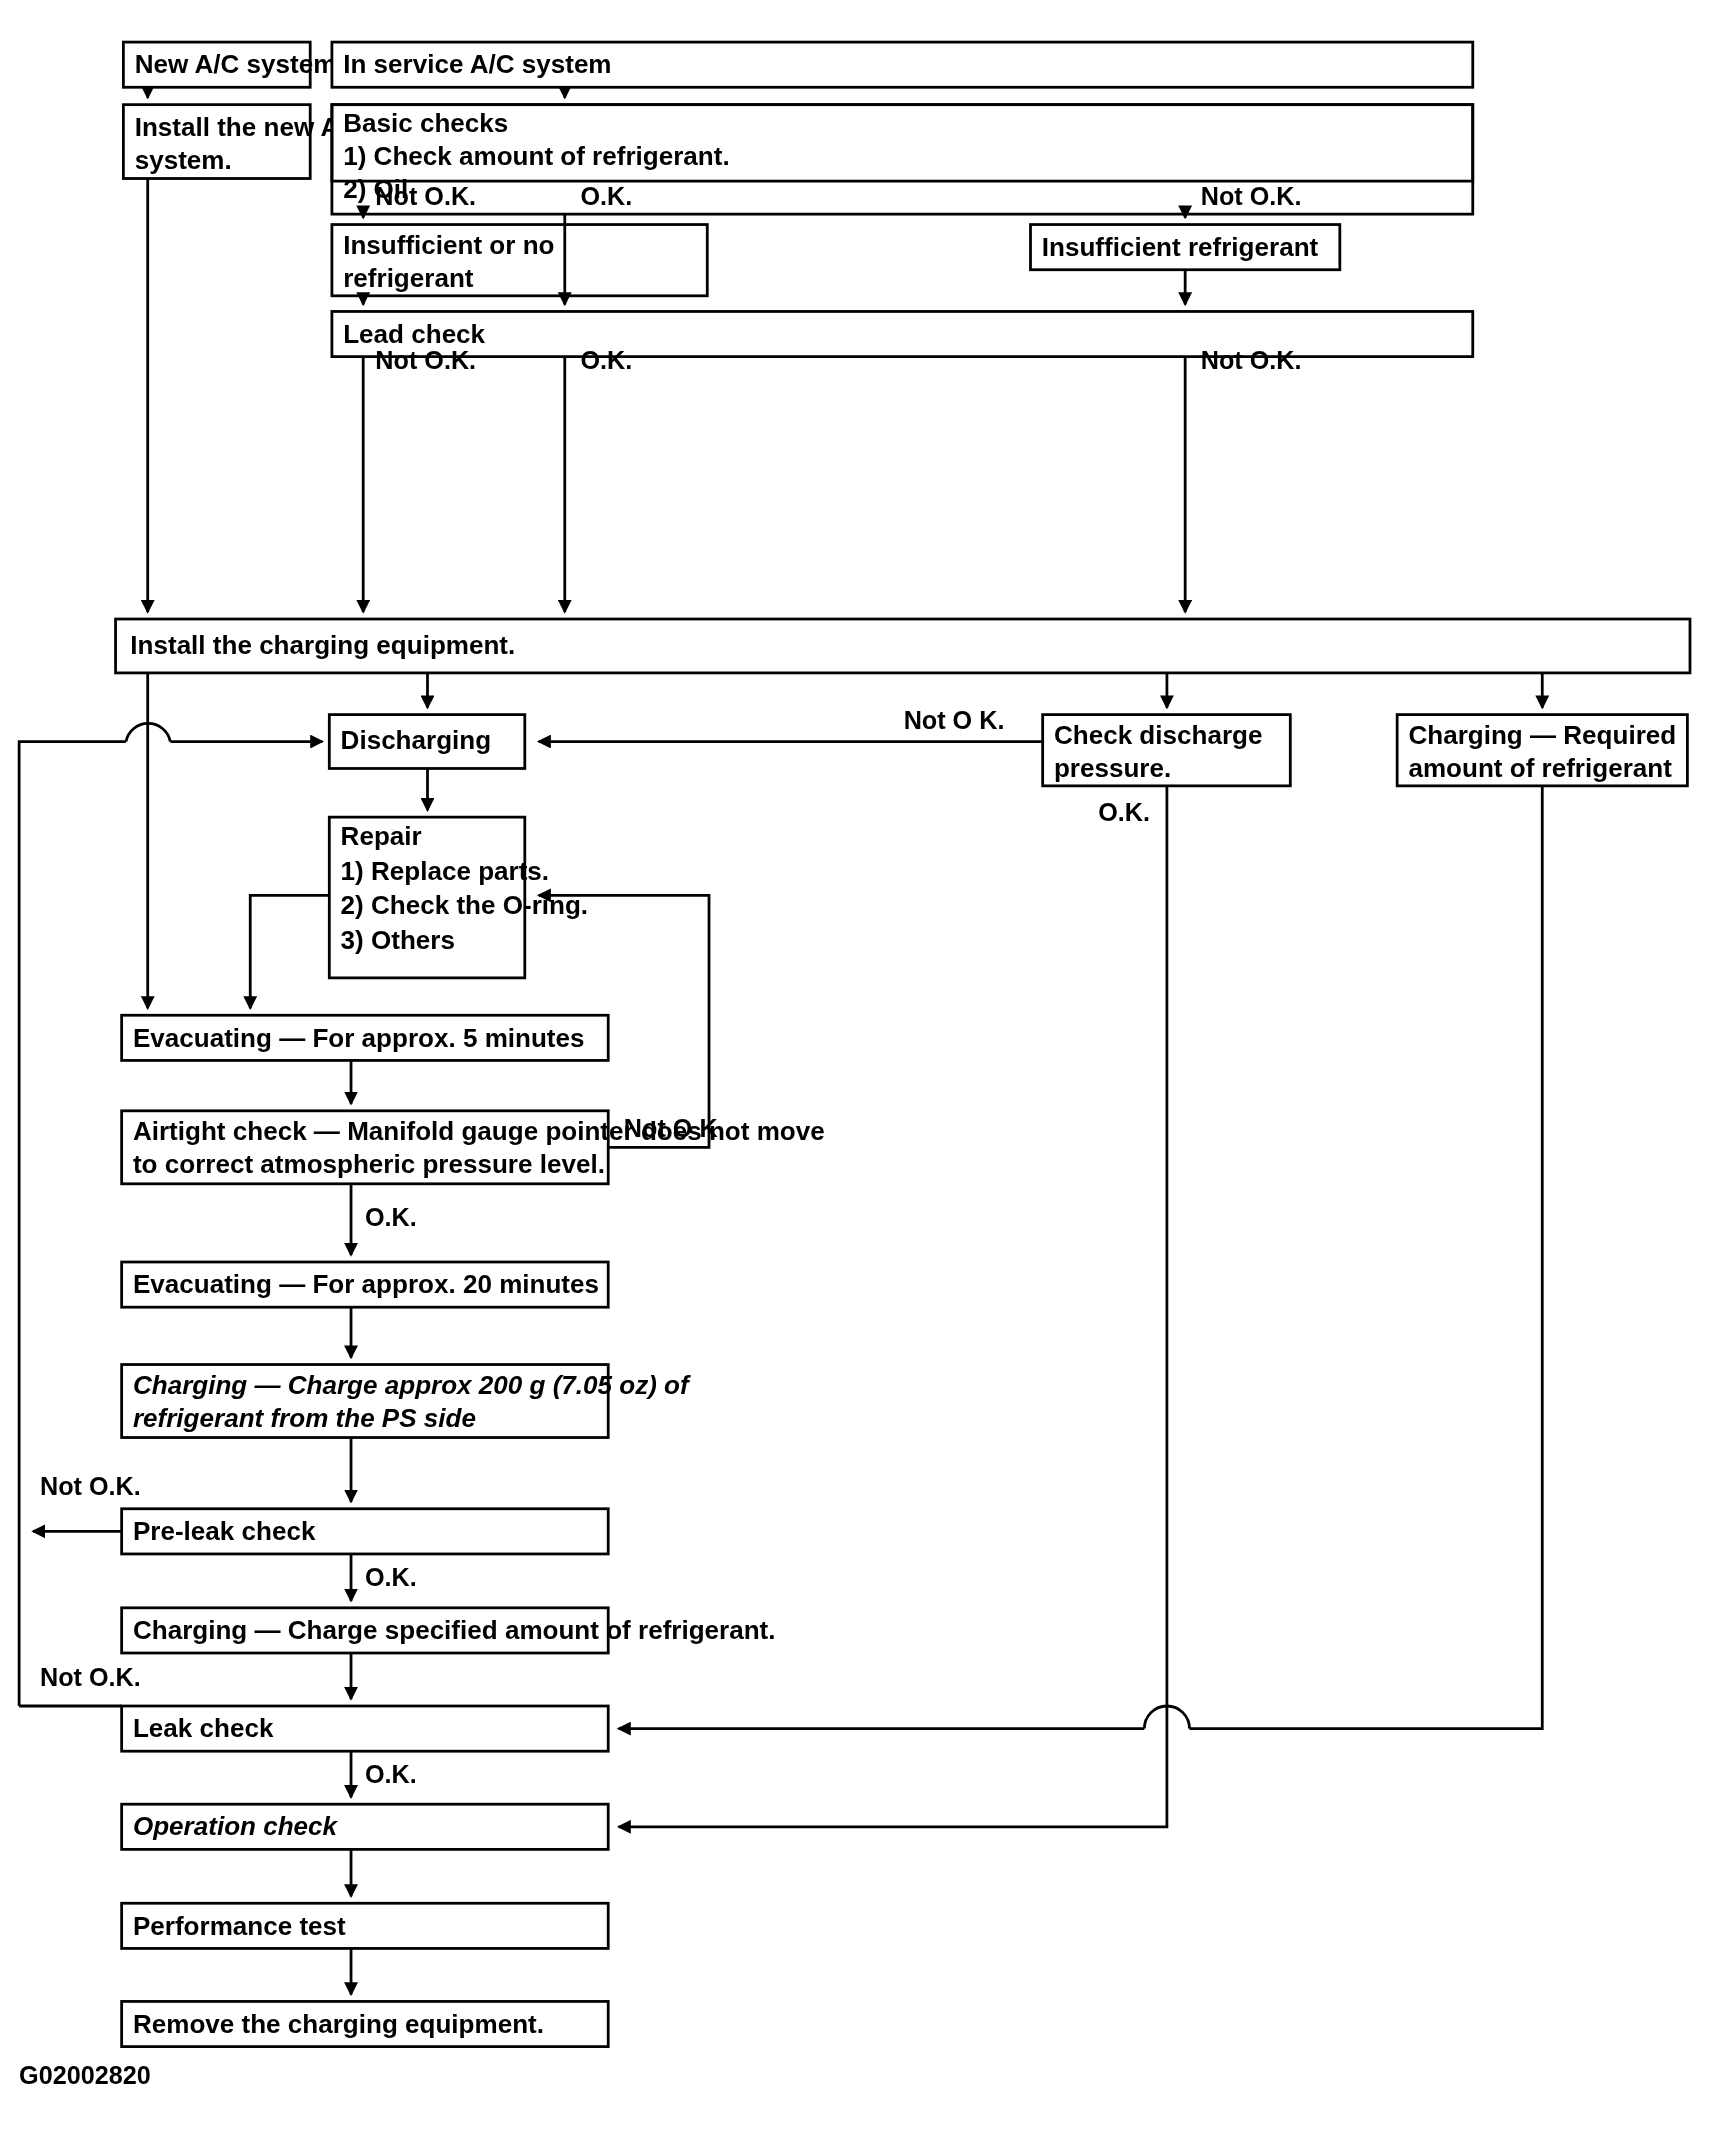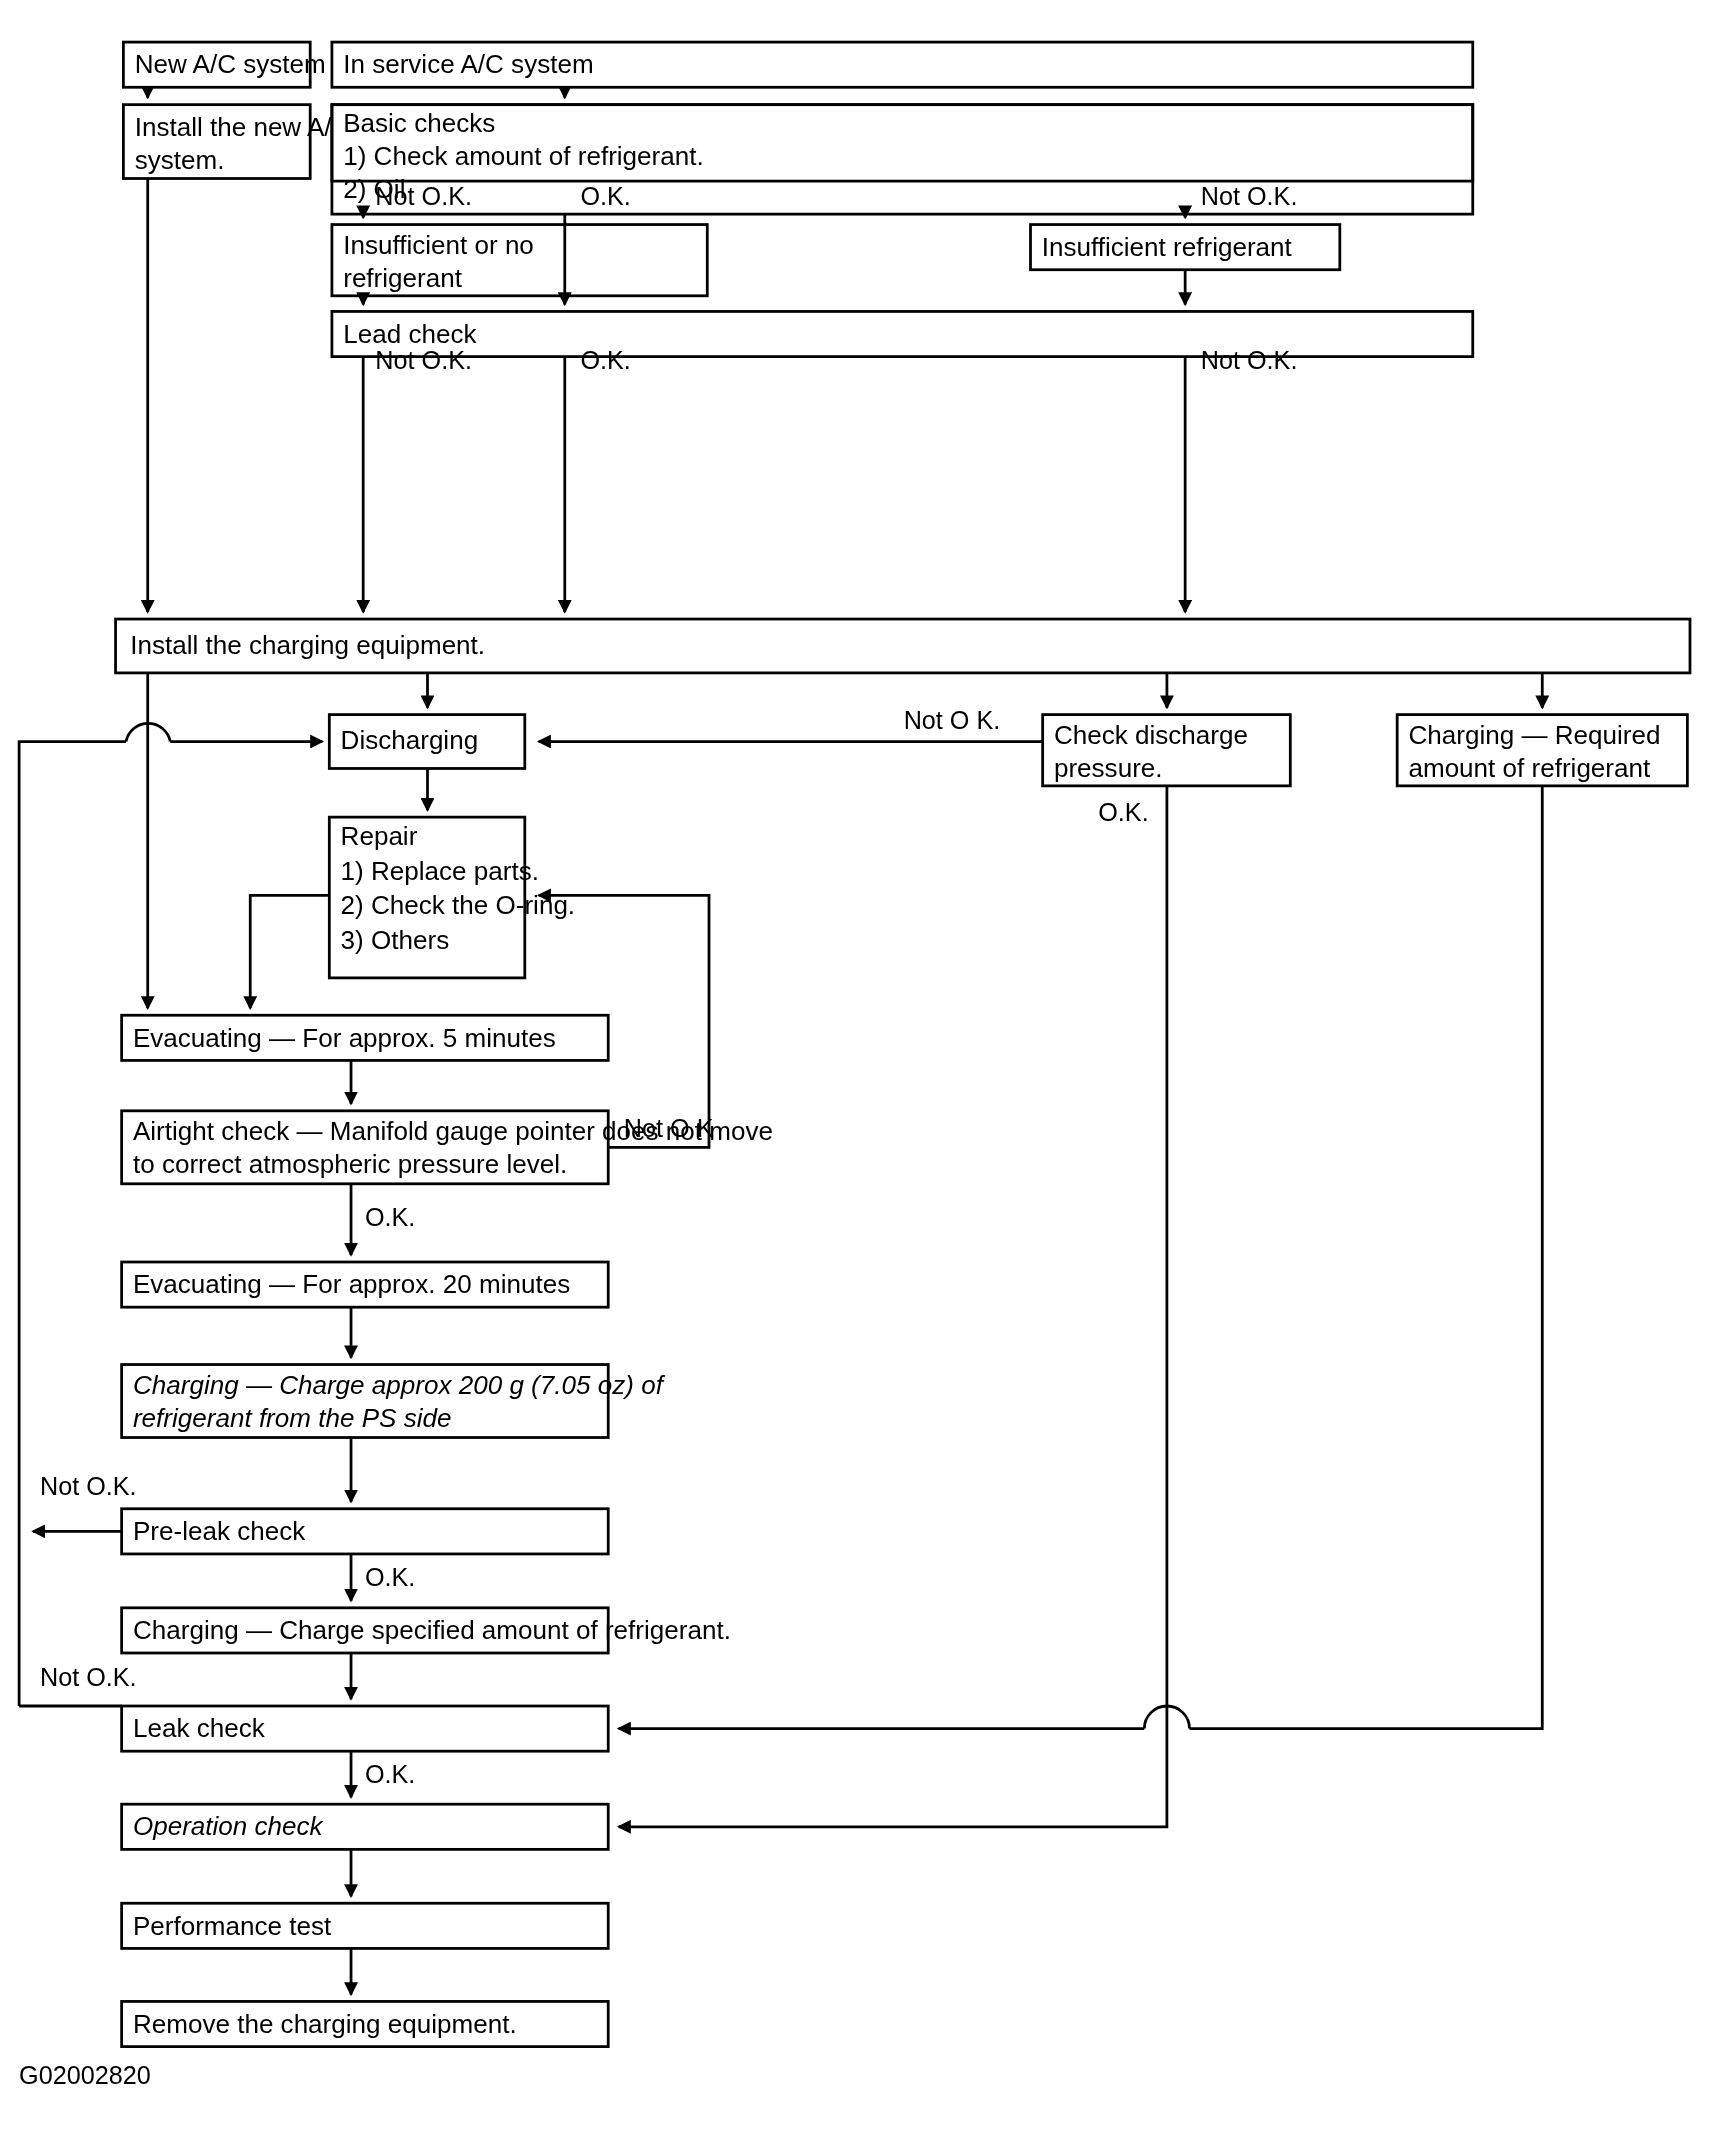--- a/index.html
+++ b/index.html
@@ -1,18 +1,18 @@
 <!DOCTYPE html>
 <html style="font-size:14px"><head>
 <meta charset="utf-8">
 <style>
   html,body{margin:0;padding:0;background:#ffffff;}
   body{width:1723px;height:2153px;position:relative;overflow:hidden;
        font-family:"Liberation Sans","DejaVu Sans",sans-serif;color:#000;}
-  #chart-root{position:absolute;inset:0;}
+  #chart-root{position:absolute;inset:0;font-weight:bold;}
   svg{display:block;}
   .bx{fill:#ffffff;stroke:#000000;stroke-width:3.2;}
   .ln{stroke:#000000;stroke-width:3.2;fill:none;stroke-linecap:butt;}
   .hop{stroke:#000000;stroke-width:3.2;fill:none;}
   .ah{fill:#000000;}
   .tx{font-family:"Liberation Sans","DejaVu Sans",sans-serif;font-size:30px;fill:#000;}
   .txi{font-family:"Liberation Sans","DejaVu Sans",sans-serif;font-size:30px;fill:#000;font-style:italic;}
   .lbl{font-family:"Liberation Sans","DejaVu Sans",sans-serif;font-size:29px;fill:#000;}
   .code{font-family:"Liberation Sans","DejaVu Sans",sans-serif;font-size:29px;fill:#000;}
 </style>

